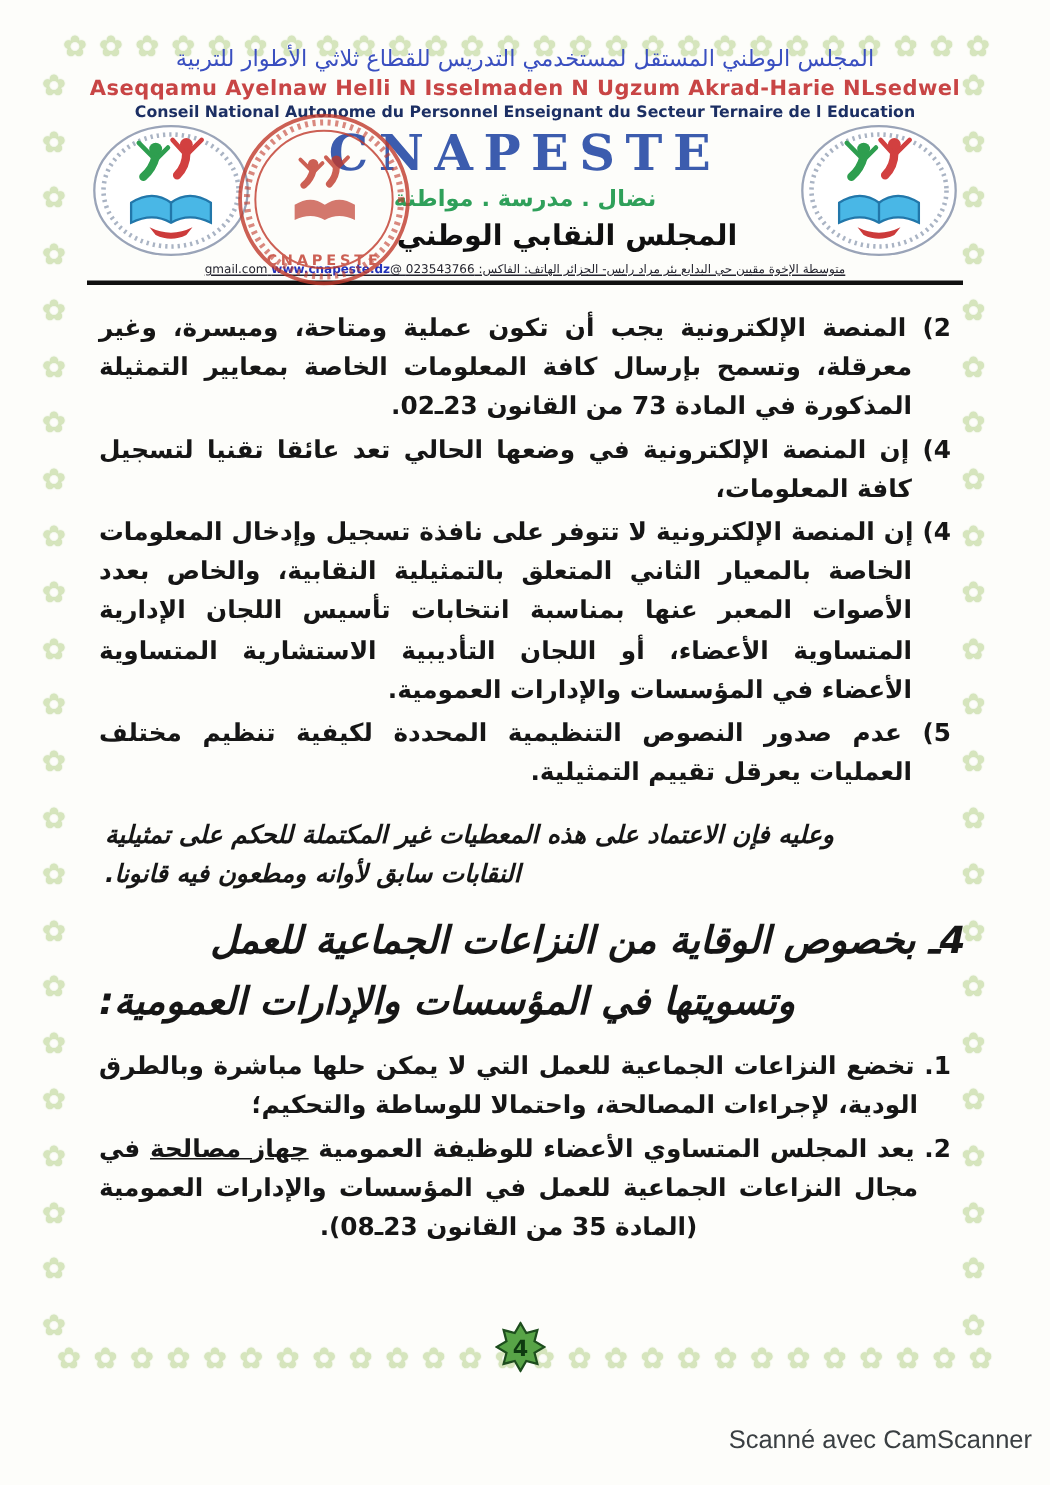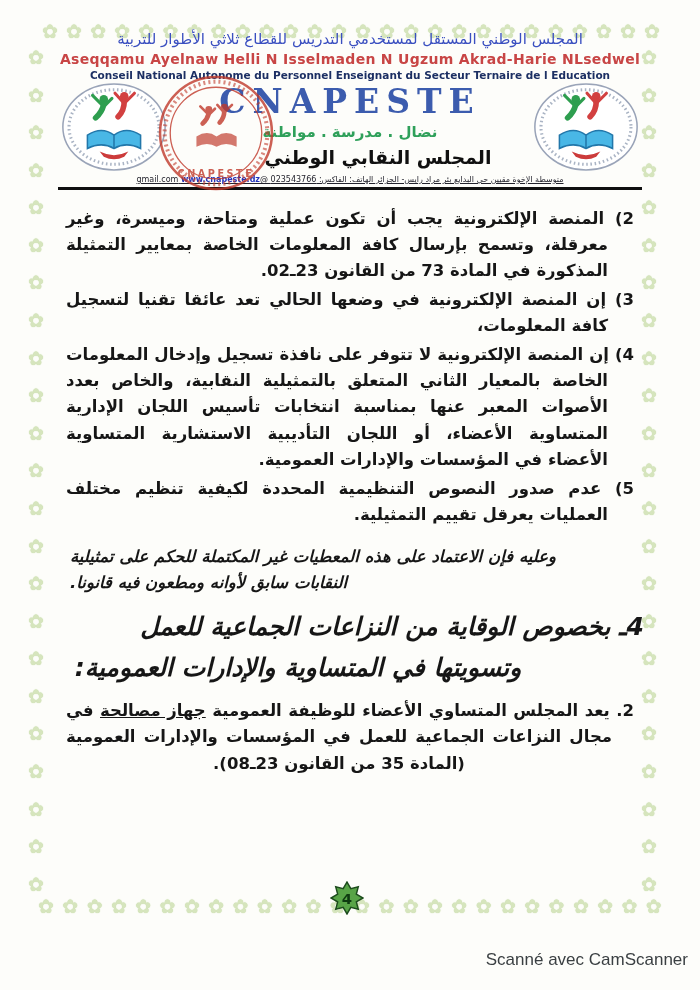--- a/index.html
+++ b/index.html
@@ -223,32 +223,33 @@
     <div class="contact">
       <span>متوسطة الإخوة مقيين حي البدايع بئر مراد رايس- الجزائر الهاتف: الفاكس: 023543766</span>
       <span>@gmail.com</span>
       <span class="site">www.cnapeste.dz</span>
     </div>
     <div class="rule"></div>
   </div>
 
   <div class="content">
     <div class="para">2) المنصة الإلكترونية يجب أن تكون عملية ومتاحة، وميسرة، وغير معرقلة، وتسمح بإرسال كافة المعلومات الخاصة بمعايير التمثيلة المذكورة في المادة 73 من القانون 23ـ02.</div>
-    <div class="para">3) إن المنصة الإلكترونية في وضعها الحالي تعد عائقا تقنيا لتسجيل كافة المعلومات،</div>
+    <div class="para">4) إن المنصة الإلكترونية في وضعها الحالي تعد عائقا تقنيا لتسجيل كافة المعلومات،</div>
     <div class="para">4) إن المنصة الإلكترونية لا تتوفر على نافذة تسجيل وإدخال المعلومات الخاصة بالمعيار الثاني المتعلق بالتمثيلية النقابية، والخاص بعدد الأصوات المعبر عنها بمناسبة انتخابات تأسيس اللجان الإدارية المتساوية الأعضاء، أو اللجان التأديبية الاستشارية المتساوية الأعضاء في المؤسسات والإدارات العمومية.</div>
     <div class="para">5) عدم صدور النصوص التنظيمية المحددة لكيفية تنظيم مختلف العمليات يعرقل تقييم التمثيلية.</div>
 
     <div class="closing">وعليه فإن الاعتماد على هذه المعطيات غير المكتملة للحكم على تمثيلية النقابات سابق لأوانه ومطعون فيه قانونا.</div>
 
     <div class="section-heading">
       <div class="sh-line sh-1">4ـ بخصوص الوقاية من النزاعات الجماعية للعمل</div>
-      <div class="sh-line sh-2">وتسويتها في المتساوية والإدارات العمومية:</div>
+      <div class="sh-line sh-2">وتسويتها في المؤسسات والإدارات العمومية:</div>
     </div>
 
     <div class="items">
+      <div class="item">1. تخضع النزاعات الجماعية للعمل التي لا يمكن حلها مباشرة وبالطرق الودية، لإجراءات المصالحة، واحتمالا للوساطة والتحكيم؛</div>
       <div class="item item-2">
         <span>2. يعد المجلس المتساوي الأعضاء للوظيفة العمومية </span><span class="uline">جهاز مصالحة</span><span> في مجال النزاعات الجماعية للعمل في المؤسسات والإدارات العمومية (المادة 35 من القانون 23ـ08).</span>
       </div>
     </div>
   </div>
 
   <span id="page-badge">
     <svg width="34" height="34" viewBox="0 0 32 32">
       <polygon points="16,1 19.6,7.2 26.6,5.4 24.8,12.4 31,16 24.8,19.6 26.6,26.6 19.6,24.8 16,31 12.4,24.8 5.4,26.6 7.2,19.6 1,16 7.2,12.4 5.4,5.4 12.4,7.2" fill="#58a447" stroke="#1d4d1d" stroke-width="1.4"></polygon>
       <text x="16" y="21.5" text-anchor="middle" font-size="14" font-weight="bold" fill="#0e3a10">4</text>

